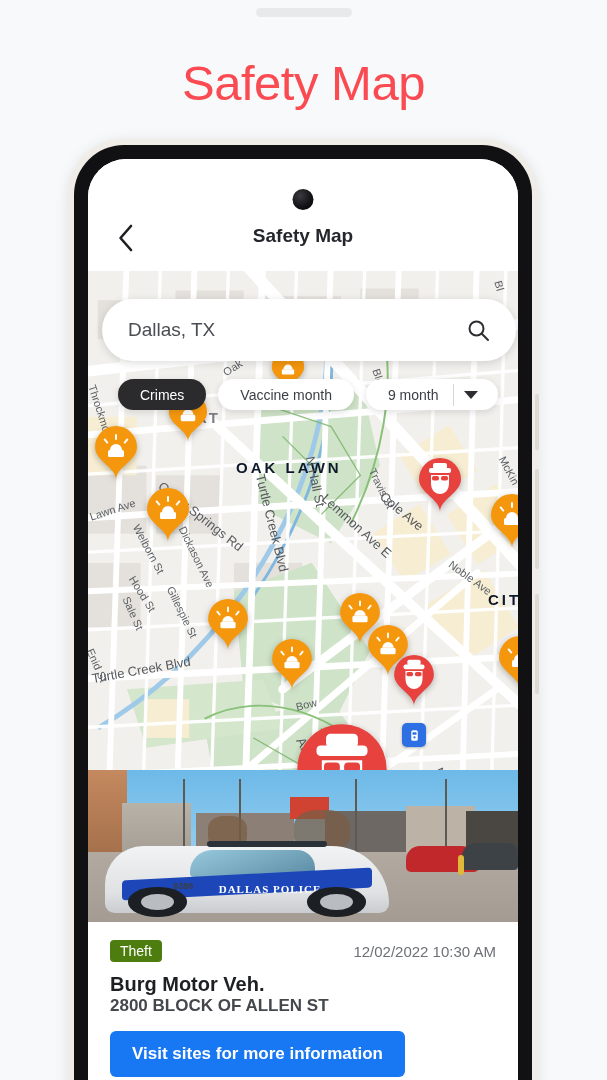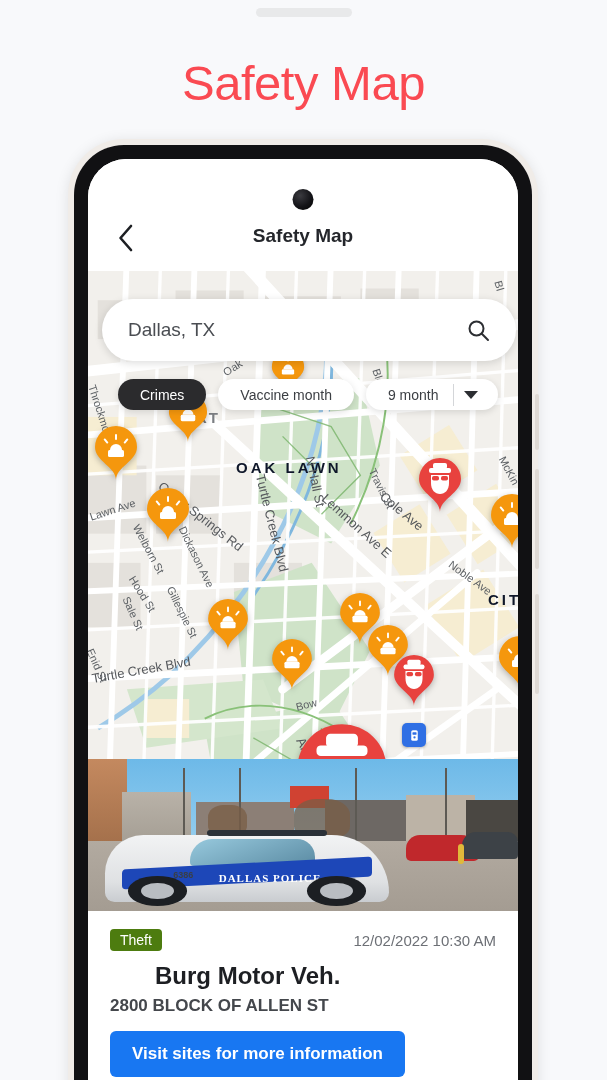--- a/index.html
+++ b/index.html
@@ -191,22 +191,22 @@
   .photo .pole { position: absolute; width: 2px; background: #5d5a54; top: 6%; height: 48%; }
   .photo .bollard { position: absolute; width: 6px; height: 13%; background: #e0b93a; border-radius: 3px; top: 56%; }
 
   
   .card { padding: 18px 22px 22px 22px; background: #fff; }
   .card-row1 { display: flex; align-items: center; justify-content: space-between; }
   .badge {
     background: #4d7c0f; color: #fff; font-size: 14px; padding: 3px 10px; border-radius: 4px;
   }
   .timestamp { font-size: 15px; color: #6d7076; }
-  .card-title { margin-top: 11px; font-size: 24px; font-weight: 700; color: #1d1f23; margin-left: 45px; }
-  .card-addr { margin-top: 6px; font-size: 17px; font-weight: 700; color: #44474c; }
+  .card-title { margin-top: 11px; font-size: 20px; font-weight: 700; color: #1d1f23; }
+  .card-addr { font-size: 17px; font-weight: 700; color: #44474c; }
   .card-incident { margin-top: 9px; font-size: 16px; color: #5c6066; }
   .cta {
     margin-top: 15px; display: inline-block; background: #1877f2; color: #fff;
     font-size: 17px; font-weight: 700; padding: 13px 22px; border-radius: 6px;
     border: none; cursor: pointer; font-family: "Liberation Sans", sans-serif;
   }
 </style>
 </head>
 <body>
 

